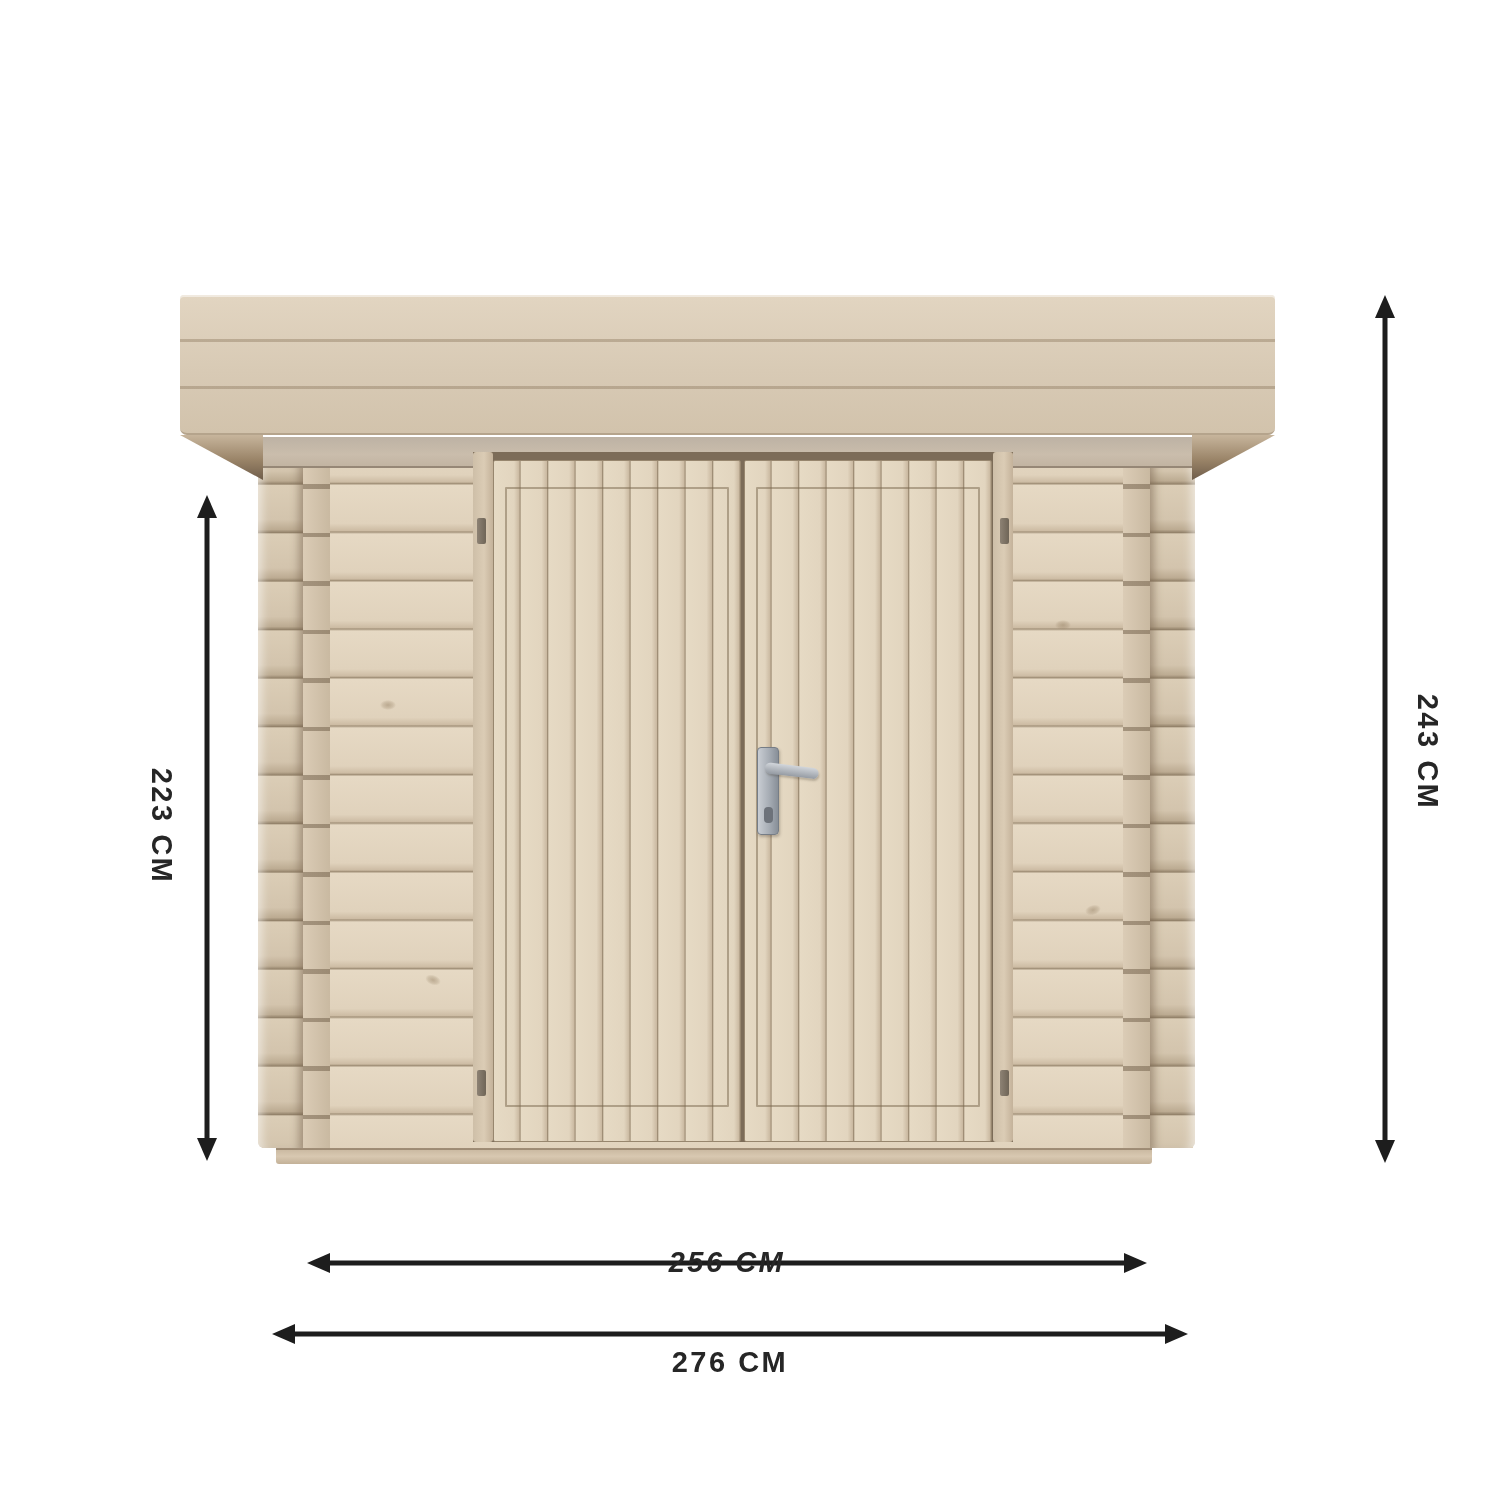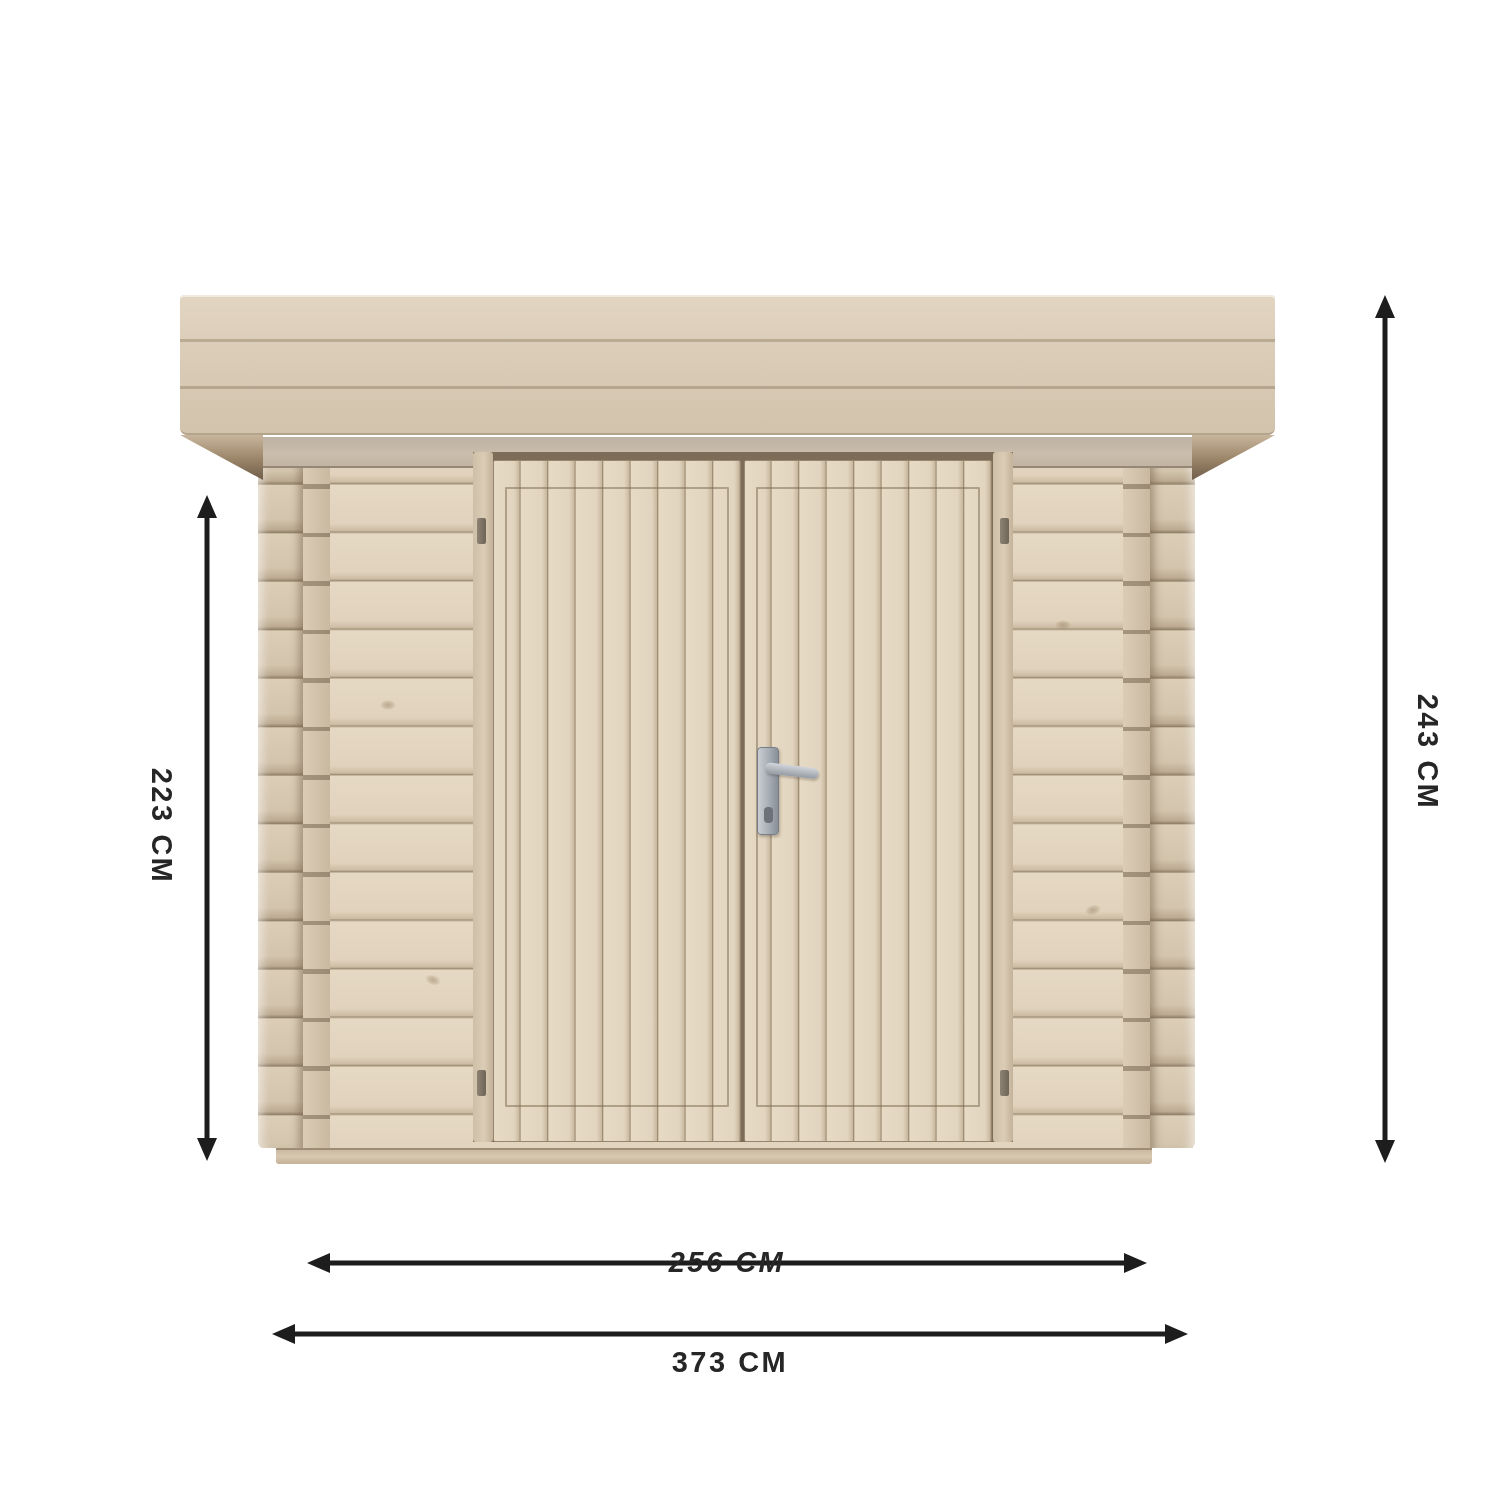--- a/index.html
+++ b/index.html
@@ -268,15 +268,15 @@
     <span class="head left"></span>
     <span class="head right"></span>
   </div>
   <div class="dim-label flat" id="label-inner-width">256 CM</div>
 
   <div class="dim h" id="dim-overall-width">
     <span class="line"></span>
     <span class="head left"></span>
     <span class="head right"></span>
   </div>
-  <div class="dim-label flat" id="label-overall-width">373 CM</div>
+  <div class="dim-label flat" id="label-overall-width">276 CM</div>
 
 </div>
 
 </body></html>

